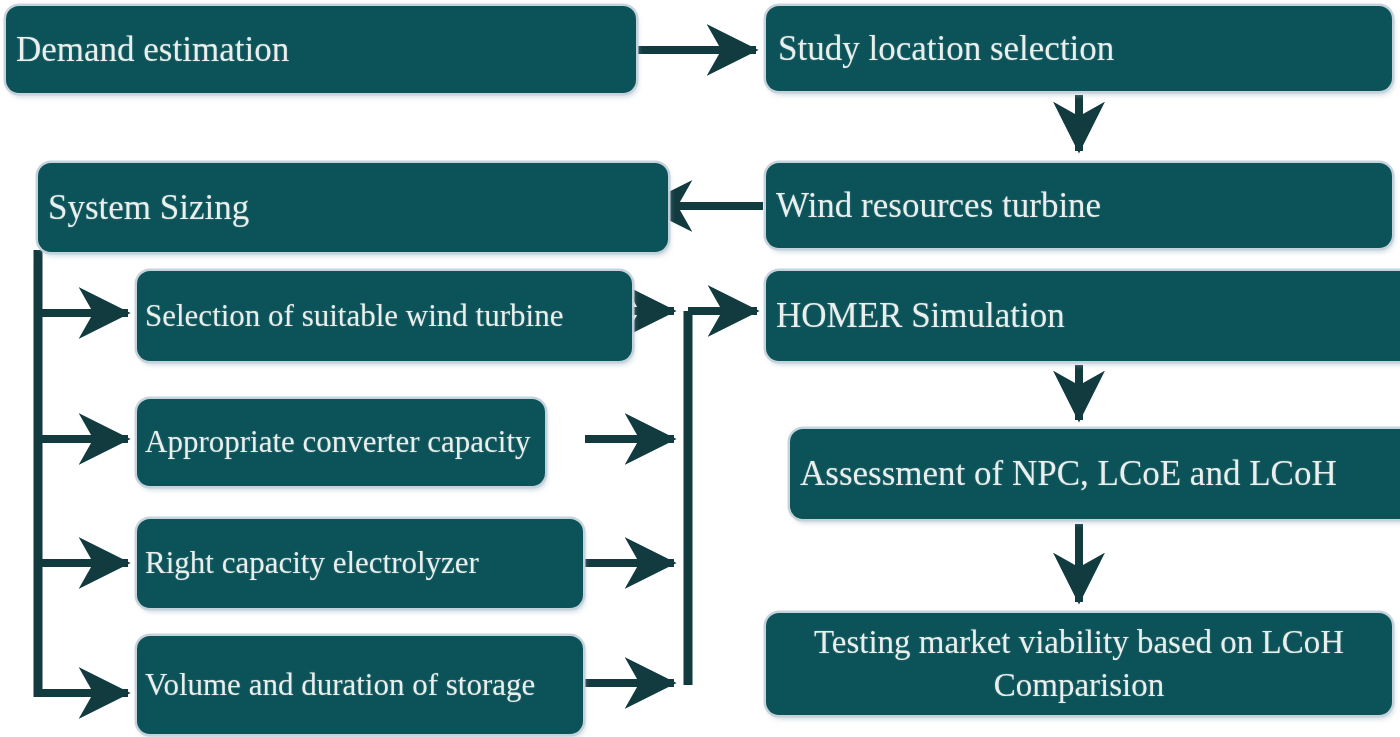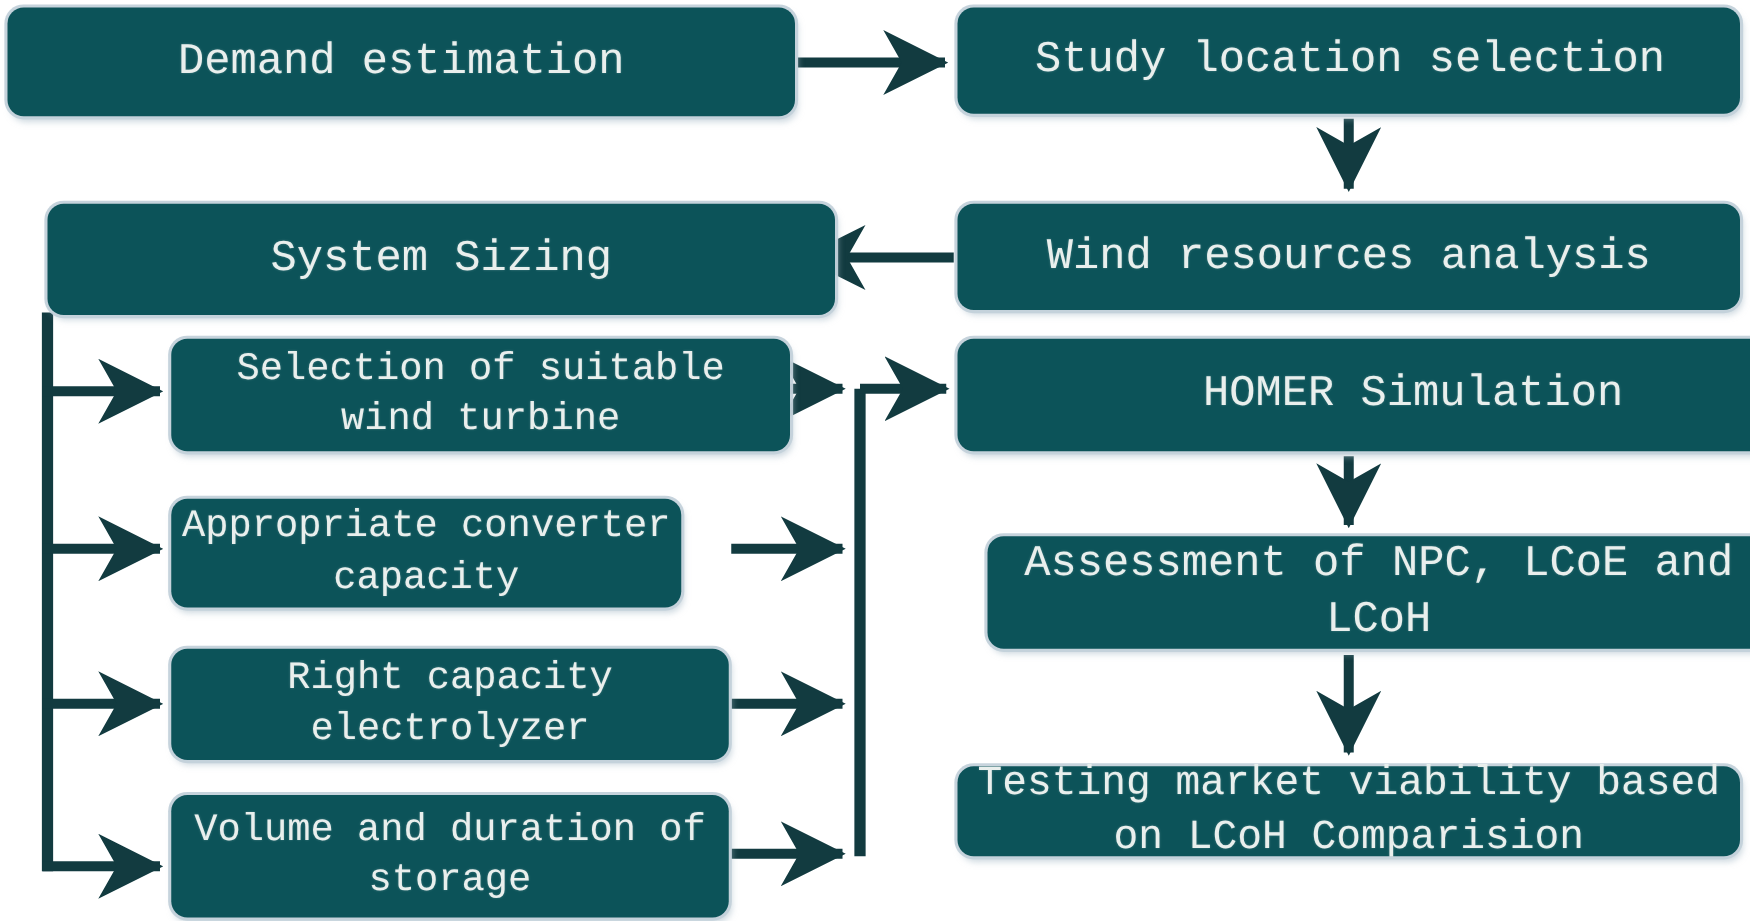--- a/index.html
+++ b/index.html
@@ -32,42 +32,41 @@
   .trunk{
     stroke:var(--arrow-color,#123b40);
     stroke-width:9;
     fill:none;
   }
   .ah-path{fill:var(--arrow-color,#123b40);}
   .node{
     position:absolute;
     display:flex;
     align-items:center;
-    justify-content:center;
+    justify-content:flex-start;
     text-align:center;
     background:var(--box-fill,#0c5359);
     color:var(--text-color,#e9efed);
     border-radius:13px;
     box-shadow:0 0 0 2.5px rgba(195,209,218,.95), 2px 4px 5px rgba(165,185,198,.55);
     padding:0 10px;
     line-height:1.3;
     text-shadow:0 0 2px rgba(255,255,255,.25);
-    font-family:Liberation Mono, monospace;
   }
   .n-main{font-size:35px;}
   .n-sub{font-size:31px;padding:0 8px;}
   
   .n-demand      {left:6px;  top:6px;   width:630px; height:87px;}
   .n-sizing      {left:6px;  top:163px; width:630px; height:89px;margin-left:32px;}
   
   .n-location    {left:766px; top:6px;   width:626px; height:85px;padding-left:12px;}
   .n-wind        {left:766px; top:163px; width:626px; height:85px;}
   .n-homer       {left:766px; top:271px; width:729px; height:90px;}
   .n-assessment  {left:766px; top:429px; width:626px; height:90px;margin-left:24px;}
-  .n-testing     {left:766px; top:613px; width:626px; height:72px; font-size:33px; padding:0 6px;}
+  .n-testing     {left:766px; top:613px; width:626px; height:102px; font-size:33px; padding:0 6px;}
   
   .n-turbine     {left:137px; top:271px; width:495px; height:90px;}
   .n-converter   {left:137px; top:399px; width:408px; height:87px;}
   .n-electrolyzer{left:137px; top:519px; width:446px; height:89px;}
   .n-storage     {left:137px; top:636px; width:446px; height:98px;}
 </style>
 </head>
 <body>
 
 <div class="stage">
@@ -106,21 +105,21 @@
   <div class="node n-main n-demand">
     <span>Demand estimation</span>
   </div>
   <div class="node n-main n-location">
     <span>Study location selection</span>
   </div>
   <div class="node n-main n-sizing">
     <span>System Sizing</span>
   </div>
   <div class="node n-main n-wind">
-    <span>Wind resources analysis</span>
+    <span>Wind resources turbine</span>
   </div>
 
   <div class="node n-sub n-turbine">
     <span>Selection of suitable wind turbine</span>
   </div>
   <div class="node n-sub n-converter">
     <span>Appropriate converter capacity</span>
   </div>
   <div class="node n-sub n-electrolyzer">
     <span>Right capacity electrolyzer</span>

